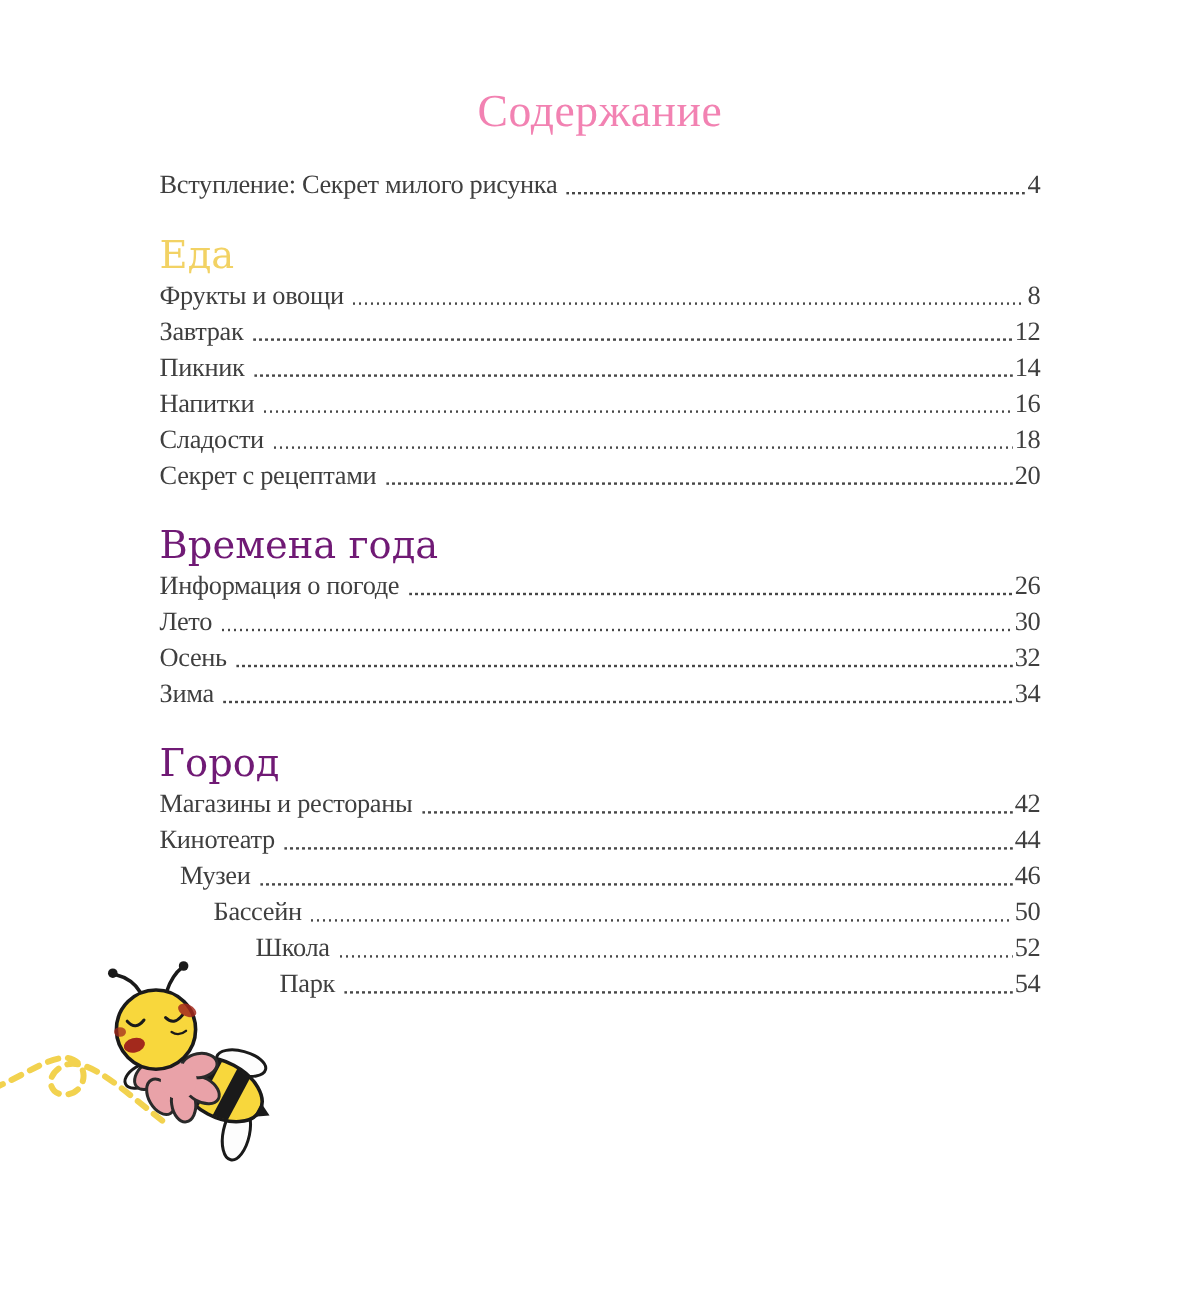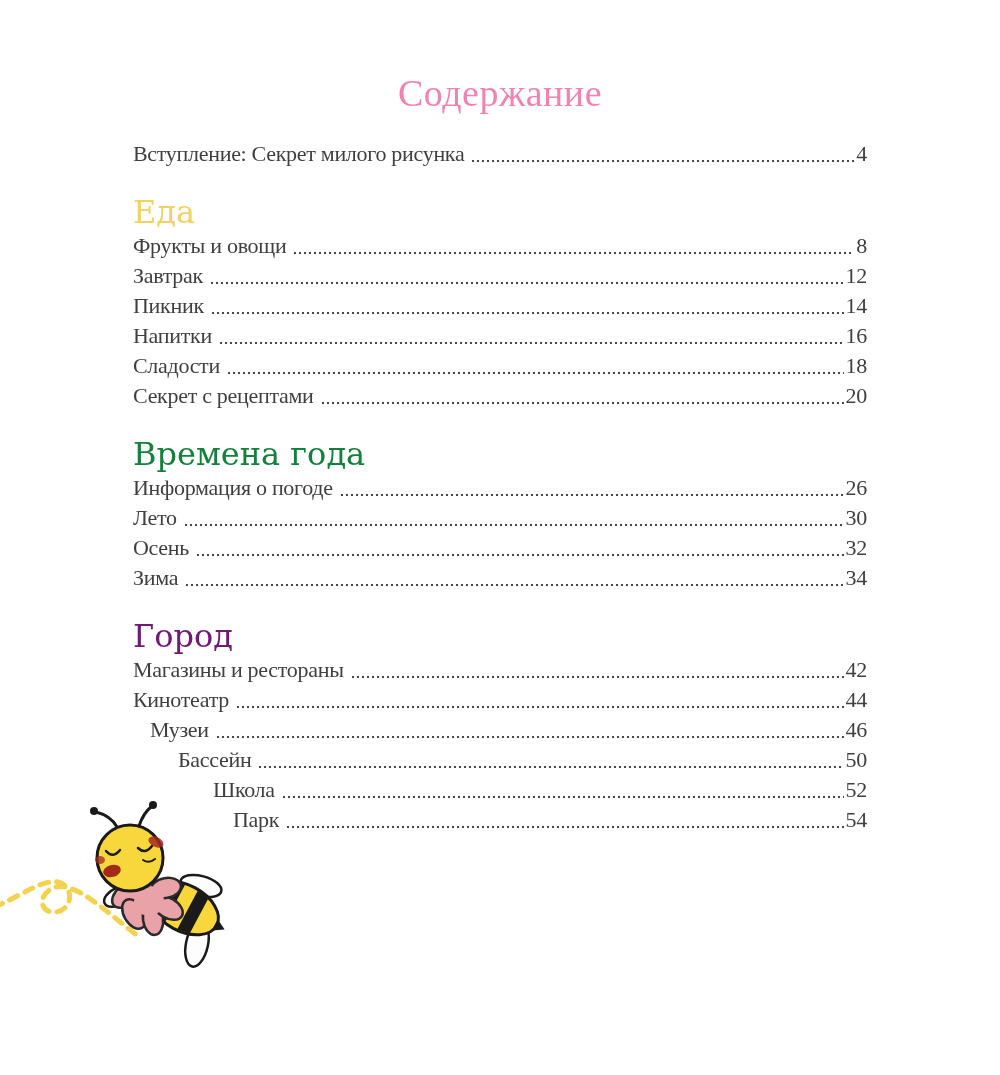--- a/index.html
+++ b/index.html
@@ -102,21 +102,21 @@
       <span class="toc-label">Сладости</span>
       <span class="leader"></span>
       <span class="toc-page">18</span>
     </div>
     <div class="toc-row">
       <span class="toc-label">Секрет с рецептами</span>
       <span class="leader"></span>
       <span class="toc-page">20</span>
     </div>
 
-    <h2 class="section-heading" style="color: #15803d;">Времена года</h2>
+    <h2 class="section-heading" style="color: #701a75;">Времена года</h2>
     <div class="toc-row">
       <span class="toc-label">Информация о погоде</span>
       <span class="leader"></span>
       <span class="toc-page">26</span>
     </div>
     <div class="toc-row">
       <span class="toc-label">Лето</span>
       <span class="leader"></span>
       <span class="toc-page">30</span>
     </div>

